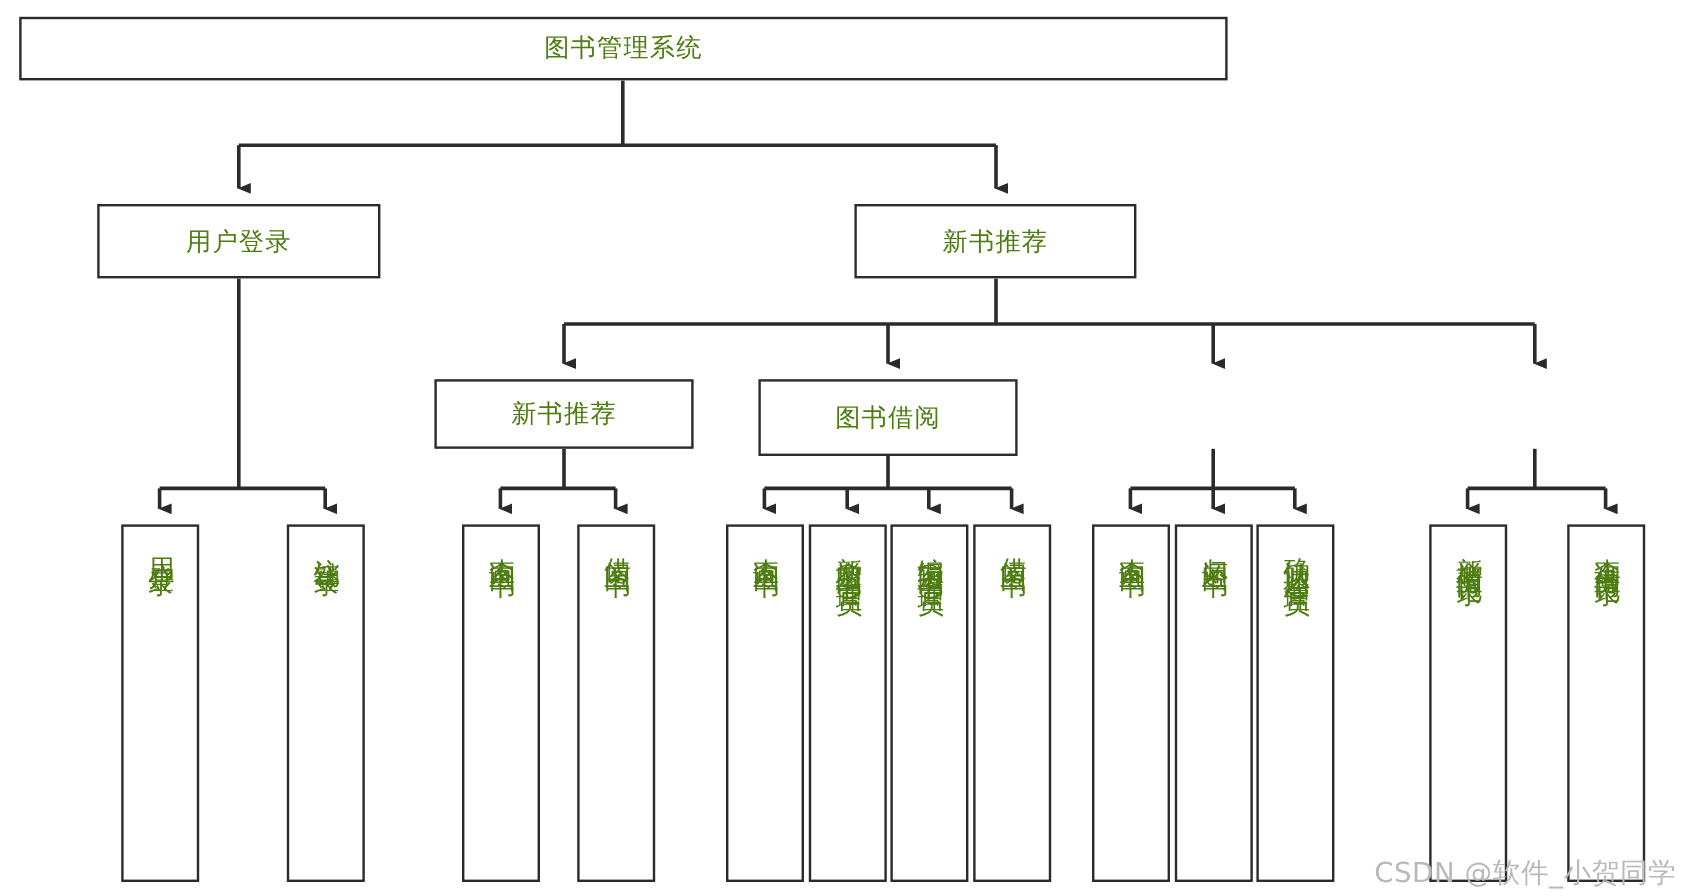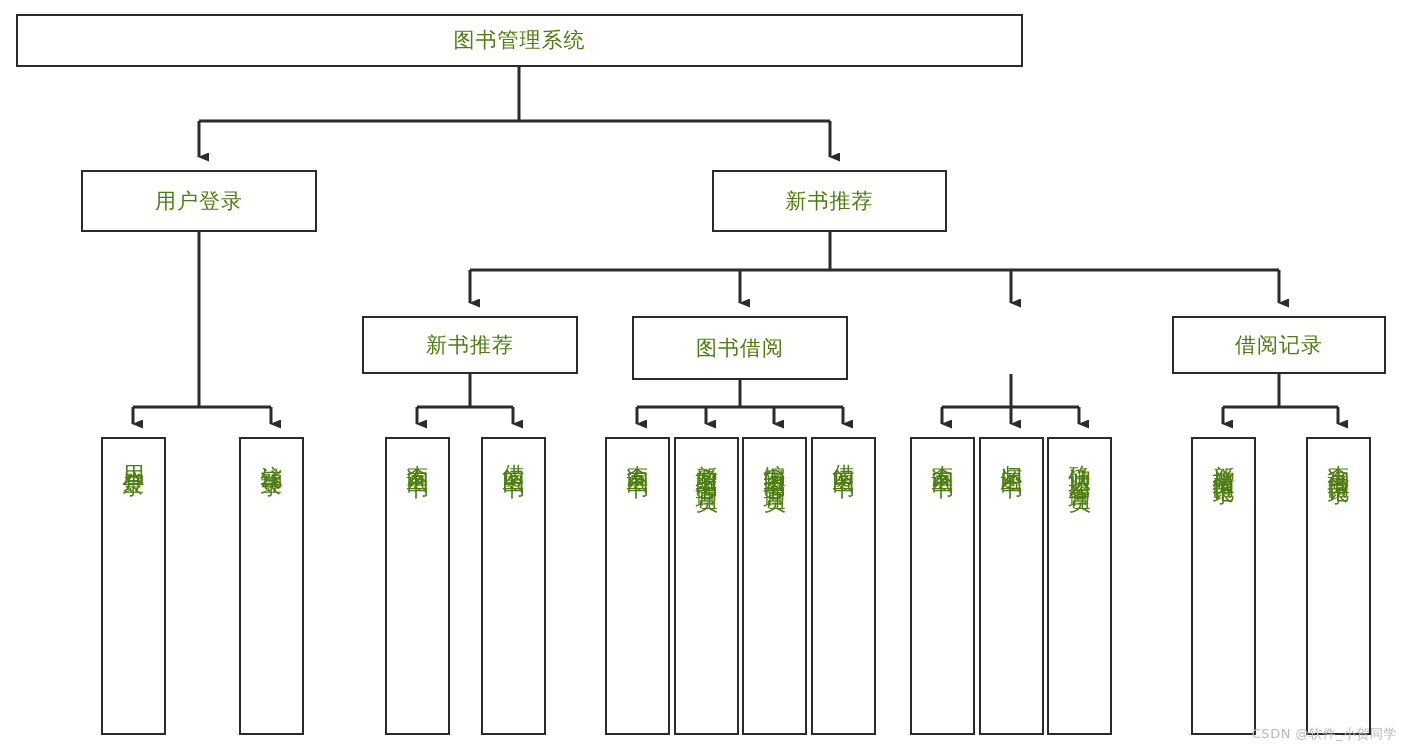--- a/index.html
+++ b/index.html
@@ -50,21 +50,21 @@
     text-orientation:upright;
     font-size:22px;
     letter-spacing:4px;
     line-height:1;
     white-space:nowrap;
   }
   .watermark{
     position:absolute;
     right:8px;
     bottom:4px;
-    font-size:13px;
+    font-size:23px;
     color:#b9b9b9;
     letter-spacing:0.5px;
     white-space:nowrap;
   }
 </style>
 </head>
 <body>
 
 <div id="canvas">
 
@@ -128,23 +128,20 @@
   <div class="node" style="left:712px; top:170px; width:235px; height:62px;">
     <span class="lbl">新书推荐</span>
   </div>
 
   <div class="node" style="left:362px; top:316px; width:216px; height:58px;">
     <span class="lbl">新书推荐</span>
   </div>
   <div class="node" style="left:632px; top:316px; width:216px; height:64px;">
     <span class="lbl">图书借阅</span>
   </div>
-  <div class="node" style="left:1172px; top:316px; width:214px; height:58px;">
-    <span class="lbl">借阅记录</span>
-  </div>
 
   <div class="node vert" style="left:101px; top:437px; width:65px; height:298px;">
     <span class="lbl">用户登录</span>
   </div>
   <div class="node vert" style="left:239px; top:437px; width:65px; height:298px;">
     <span class="lbl">注销登录</span>
   </div>
 
   <div class="node vert" style="left:385px; top:437px; width:65px; height:298px;">
     <span class="lbl">查询图书</span>

